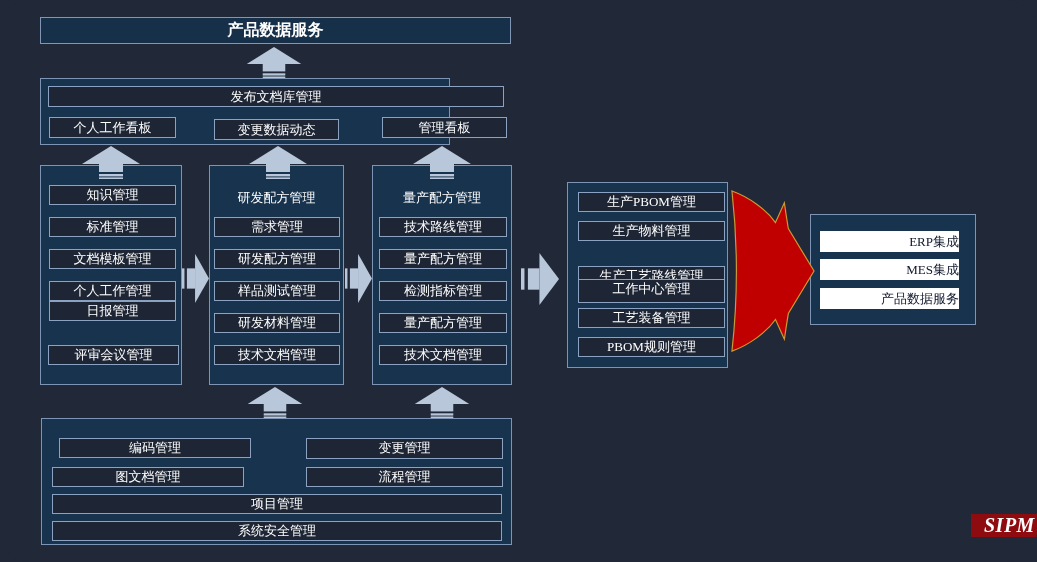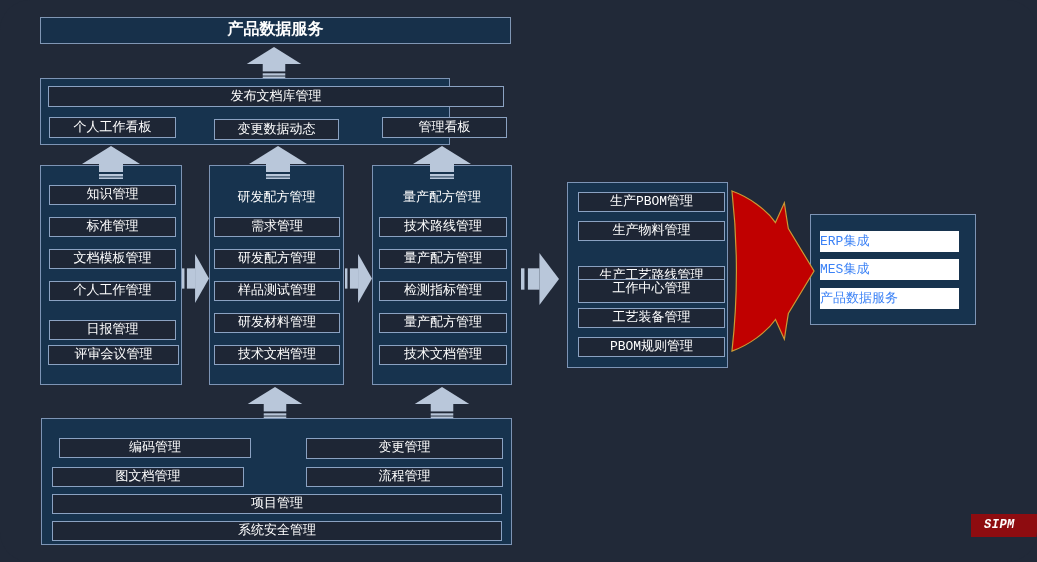--- a/index.html
+++ b/index.html
@@ -1,19 +1,19 @@
 <!DOCTYPE html>
 <html><head>
 <meta charset="utf-8">
 <style>
   html,body{margin:0;padding:0;background:#212938;}
   .stage{
     position:relative;width:1037px;height:562px;overflow:hidden;
     background:#212938;
-    font-family:Liberation Mono, monospace;
+    font-family:Liberation Serif, serif;
     color:#ffffff;
     border-radius:30px;
   }
   .panel{
     position:absolute;
     background:#17334e;
     border:1.5px solid #7d94b5;
     box-sizing:border-box;
     z-index:1;
   }
@@ -34,29 +34,29 @@
     z-index:2;
     white-space:nowrap;
     overflow:hidden;
   }
   .hdr{
     position:absolute;
     text-align:center;font-size:13px;line-height:20px;z-index:2;white-space:nowrap;
   }
   .whitebox{
     position:absolute;
-    background:#ffffff;color:#3b82f6;
-    text-align:left;font-size:13px;line-height:21px;
+    background:#ffffff;color:#0f172a;
+    text-align:right;font-size:13px;line-height:21px;
     z-index:2;white-space:nowrap;
   }
   .arrow{position:absolute;z-index:5;}
   .logo{
     position:absolute;left:971px;top:514px;width:66px;height:23px;
     background:#8e0c10;color:#ffffff;
-    font-size:12px;font-weight:bold;font-style:italic;
+    font-size:20px;font-weight:bold;font-style:italic;
     line-height:23px;padding-left:13px;box-sizing:border-box;
     letter-spacing:0.5px;overflow:hidden;z-index:3;
   }
 </style>
 </head>
 <body>
 
 <div class="stage">
 
   <div class="titlebox">
@@ -94,21 +94,21 @@
     <rect x="17" y="18" width="24" height="8" fill="#b9c7da"></rect>
     <rect x="17" y="28" width="24" height="2.4" fill="#b9c7da"></rect>
     <rect x="17" y="31.4" width="24" height="1.6" fill="#b9c7da"></rect>
   </svg>
 
   <div class="panel" style="left:40px;top:165px;width:142px;height:220px">
     <div class="ibox" style="left:8px;top:19px;width:127px;height:20px">知识管理</div>
     <div class="ibox" style="left:8px;top:51px;width:127px;height:20px">标准管理</div>
     <div class="ibox" style="left:8px;top:83px;width:127px;height:20px">文档模板管理</div>
     <div class="ibox" style="left:8px;top:115px;width:127px;height:20px">个人工作管理</div>
-    <div class="ibox" style="left:8px;top:154px;width:127px;height:20px">日报管理</div>
+    <div class="ibox" style="left:8px;top:135px;width:127px;height:20px">日报管理</div>
     <div class="ibox" style="left:7px;top:179px;width:131px;height:20px">评审会议管理</div>
   </div>
 
   <svg class="arrow" style="left:182px;top:251px" width="27" height="55" viewBox="0 0 33 57" preserveAspectRatio="none">
     <rect x="0" y="18" width="3" height="21" fill="#b9c7da"></rect>
     <rect x="6" y="18" width="10" height="21" fill="#b9c7da"></rect>
     <polygon points="16,3 33,28.5 16,54" fill="#b9c7da"></polygon>
   </svg>
 
   <div class="panel" style="left:209px;top:165px;width:135px;height:220px">

